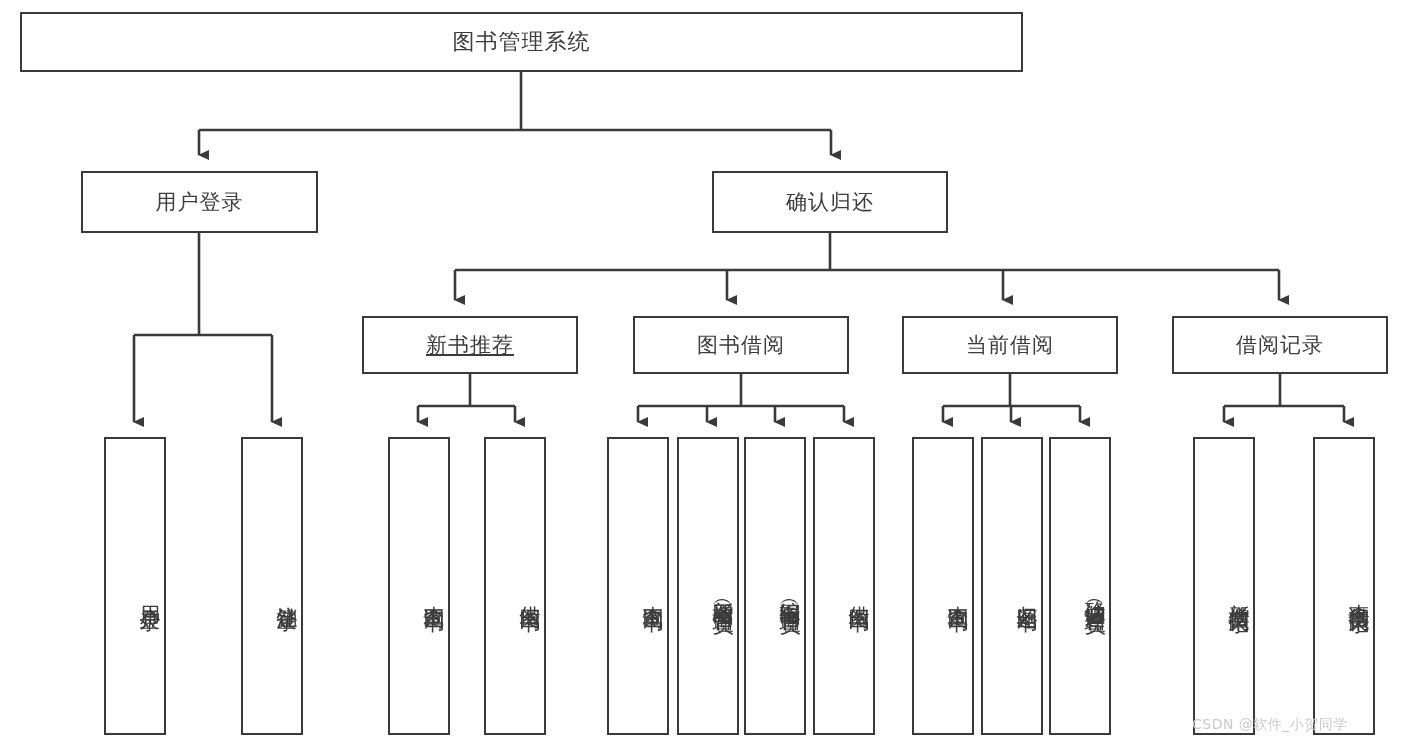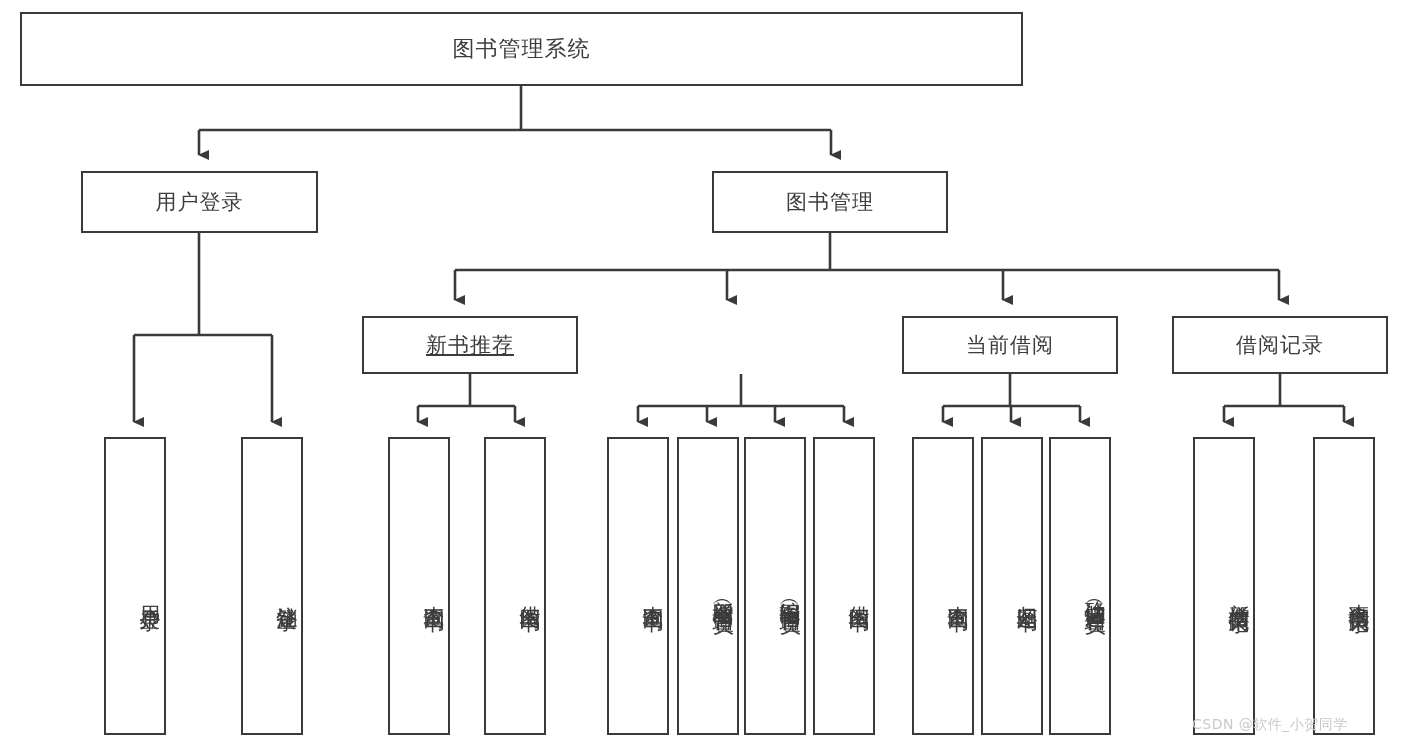--- a/index.html
+++ b/index.html
@@ -116,33 +116,36 @@
       <path d="M1011,406 L1011,422" marker-end="url(#arrow)"></path>
       <path d="M1080,406 L1080,422" marker-end="url(#arrow)"></path>
 
       <path d="M1280,374 L1280,406"></path>
       <path d="M1224,406 L1344,406"></path>
       <path d="M1224,406 L1224,422" marker-end="url(#arrow)"></path>
       <path d="M1344,406 L1344,422" marker-end="url(#arrow)"></path>
     </g>
   </svg>
 
-  <div class="node horiz root" style="left:20px; top:12px; width:1003px; height:74px;">
+  <div class="node horiz root" style="left:20px; top:12px; width:1003px; height:60px;">
     <span class="label">图书管理系统</span>
   </div>
 
   <div class="node horiz" style="left:81px; top:171px; width:237px; height:62px;">
     <span class="label">用户登录</span>
   </div>
   <div class="node horiz" style="left:712px; top:171px; width:236px; height:62px;">
-    <span class="label">图书管理</span>
+    <span class="label">确认归还</span>
   </div>
 
   <div class="node horiz" style="left:362px; top:316px; width:216px; height:58px;text-decoration:underline;">
     <span class="label">新书推荐</span>
+  </div>
+  <div class="node horiz" style="left:633px; top:316px; width:216px; height:58px;">
+    <span class="label">图书借阅</span>
   </div>
   <div class="node horiz" style="left:1172px; top:316px; width:216px; height:58px;">
     <span class="label">借阅记录</span>
   </div>
   <div class="node horiz" style="left:902px; top:316px; width:216px; height:58px;">
     <span class="label">当前借阅</span>
   </div>
 
   <div class="node vert" style="left:104px; top:437px; width:62px; height:298px;">
     <span class="label">用户登录</span>

